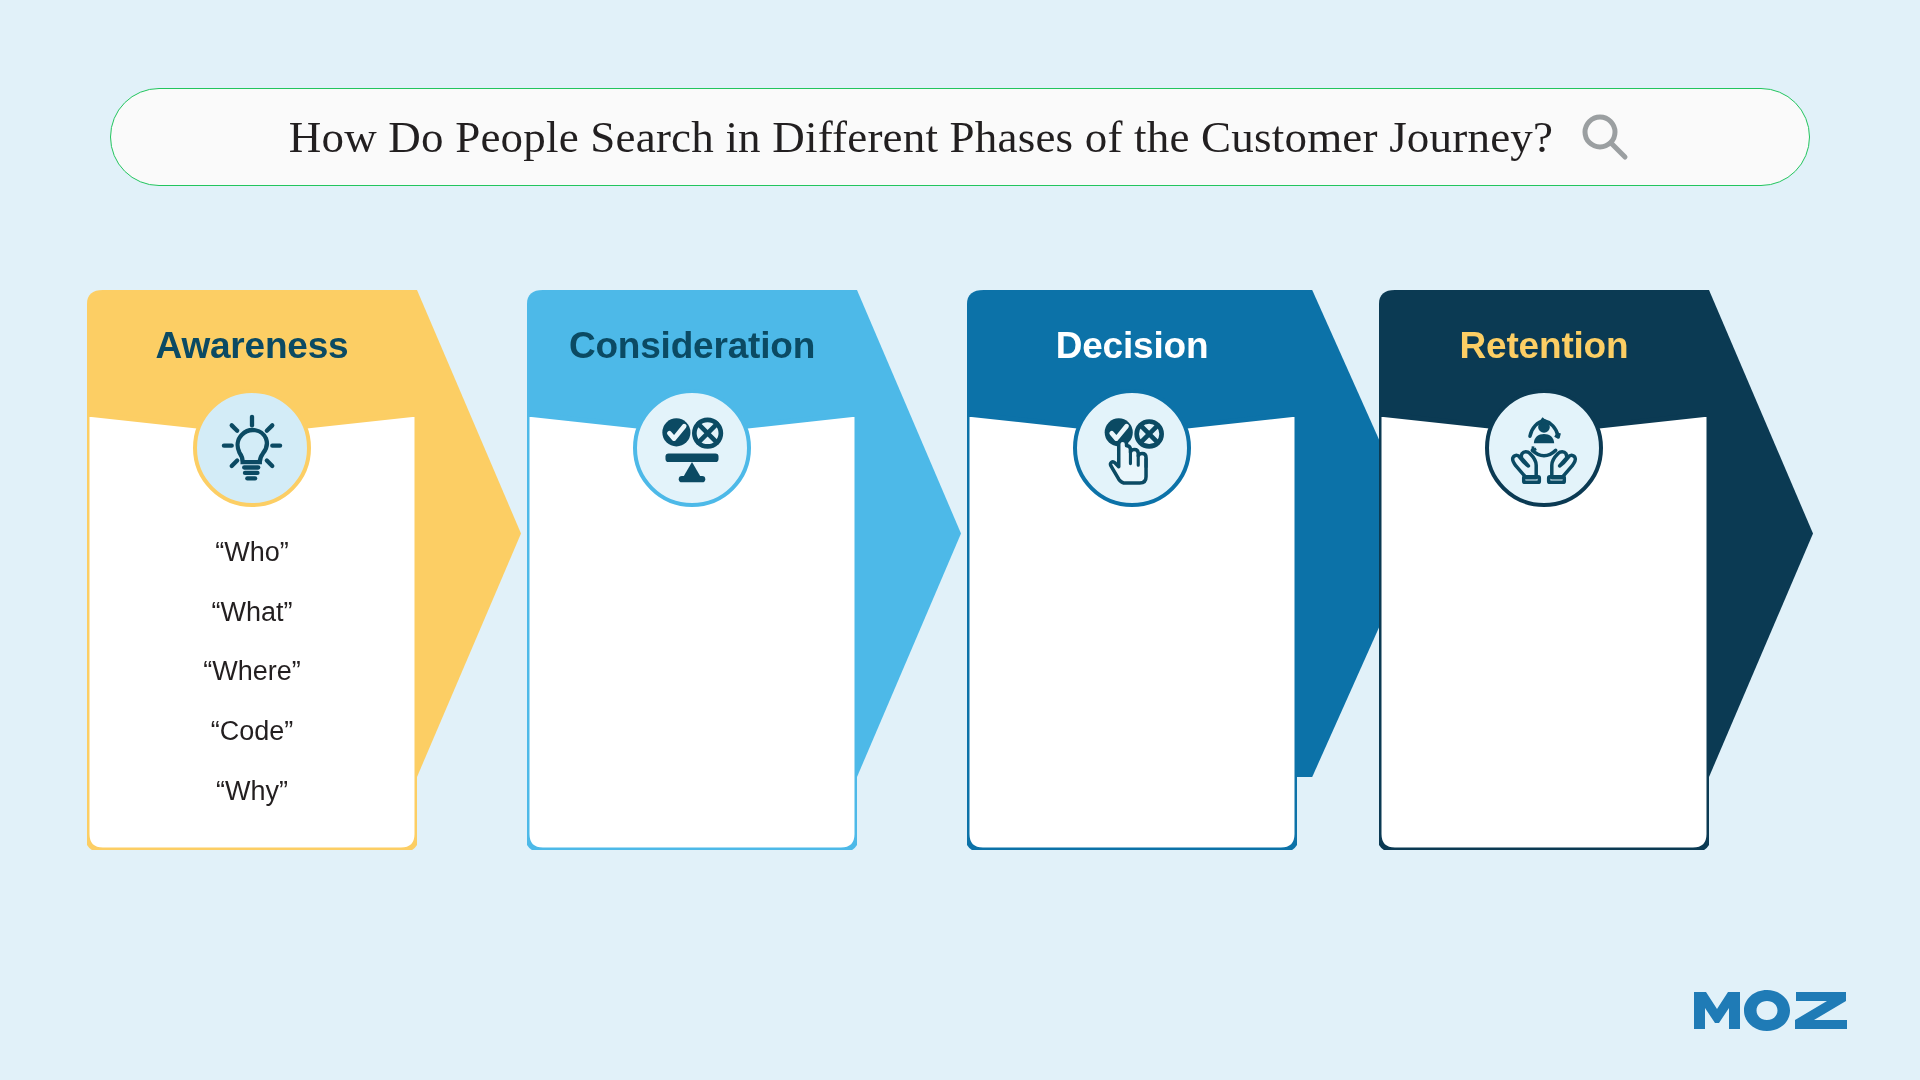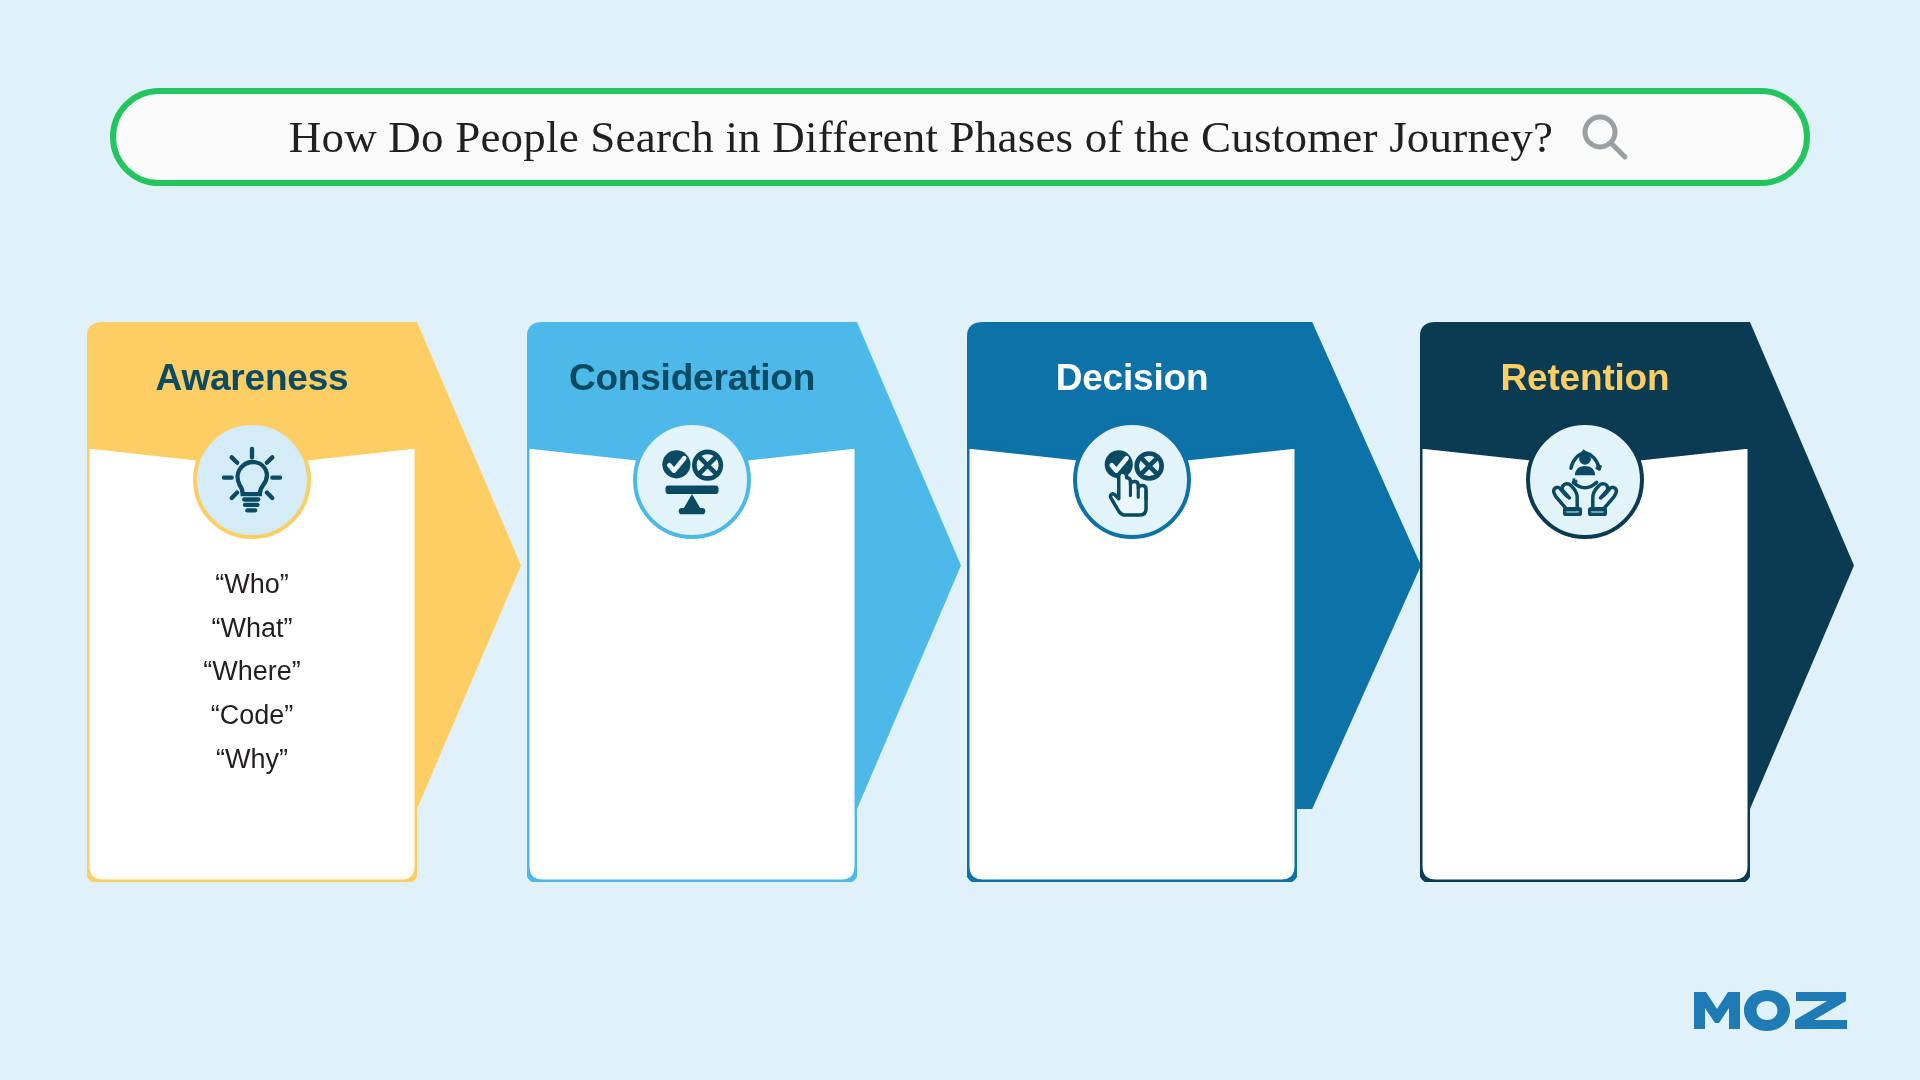--- a/index.html
+++ b/index.html
@@ -16,21 +16,21 @@
   }
 
   
   #search-bar {
     position: absolute;
     left: 110px;
     top: 88px;
     width: 1700px;
     height: 98px;
     background: #fafafa;
-    border: 6px solid #22c55e;
+    border: 1px solid #22c55e;
     border-radius: 52px;
     box-sizing: border-box;
     display: flex;
     align-items: center;
     justify-content: center;
     gap: 26px;
   }
   #search-title {
     font-family: "Liberation Serif", serif;
     font-size: 45px;
@@ -51,21 +51,20 @@
     left: 0;
     top: 290px;
     width: 1920px;
     height: 570px;
   }
   .stage {
     position: absolute;
     top: 0;
     width: 434px;
     height: 487px;
-    margin-top: 32px;
   }
   .stage-chevron {
     position: absolute;
     inset: 0;
     width: 100%;
     height: 100%;
     display: block;
   }
   .stage-head {
     position: absolute;
@@ -118,21 +117,21 @@
     display: block;
   }
   .stage-terms {
     position: absolute;
     left: 0;
     right: 0;
     top: 185px;
     display: flex;
     flex-direction: column;
     align-items: center;
-    gap: 8px;
+    gap: 24px;
   }
   .term {
     font-size: 27px;
     color: #231f20;
     line-height: 1.32;
     white-space: nowrap;
   }
 
   
   #moz-logo {
@@ -256,21 +255,21 @@
           <path d="M24 31 L30 38 L43 22" fill="none" stroke="#eaf6fb" stroke-width="6" stroke-linecap="round" stroke-linejoin="round"></path>
           <circle cx="72" cy="32" r="16" fill="none" stroke="#0b4a63" stroke-width="6"></circle>
           <line x1="61" y1="21" x2="83" y2="43" stroke="#0b4a63" stroke-width="6" stroke-linecap="round"></line>
           <line x1="83" y1="21" x2="61" y2="43" stroke="#0b4a63" stroke-width="6" stroke-linecap="round"></line>
           <path d="M38 40 C35 40 33 42 33 45 L33 74 L28 69 C25 66 21 69 23 73 L33 90 C35 93 38 95 42 95 L60 95 C65 95 68 92 68 87 L68 62 C68 59 66 57 63 57 C61 57 59 58 58 60 L58 57 C58 54 56 52 53 52 C51 52 49 53 48 55 L48 52 C48 49 46 47 43 47 L43 45 C43 42 41 40 38 40 Z" fill="#eaf6fb" stroke="#0b4a63" stroke-width="4.5" stroke-linejoin="round"></path>
           <path d="M48 55 L48 70 M58 60 L58 72 M68 64 L68 74" fill="none" stroke="#0b4a63" stroke-width="4" stroke-linecap="round"></path>
         </svg>
       </div>
     </div>
     </div>
-    <div class="stage" style="left: 1420px; text-align: center;">
+    <div class="stage" style="left: 1379px; text-align: center;">
     <svg class="stage-chevron" viewBox="0 0 434 560" preserveAspectRatio="none">
       <path d="M 16 0 L 330 0 L 434 280 L 330 560 L 16 560 Q 0 560 0 544 L 0 16 Q 0 0 16 0 Z" fill="#0b3a53"></path>
     </svg>
     <div class="stage-head">
       <span class="stage-title" style="color:#fcce64">Retention</span>
     </div>
     <div class="stage-card">
       <svg class="stage-card-svg" viewBox="0 0 330 500" preserveAspectRatio="none">
         <path d="M 0 64
                     L 165 82

